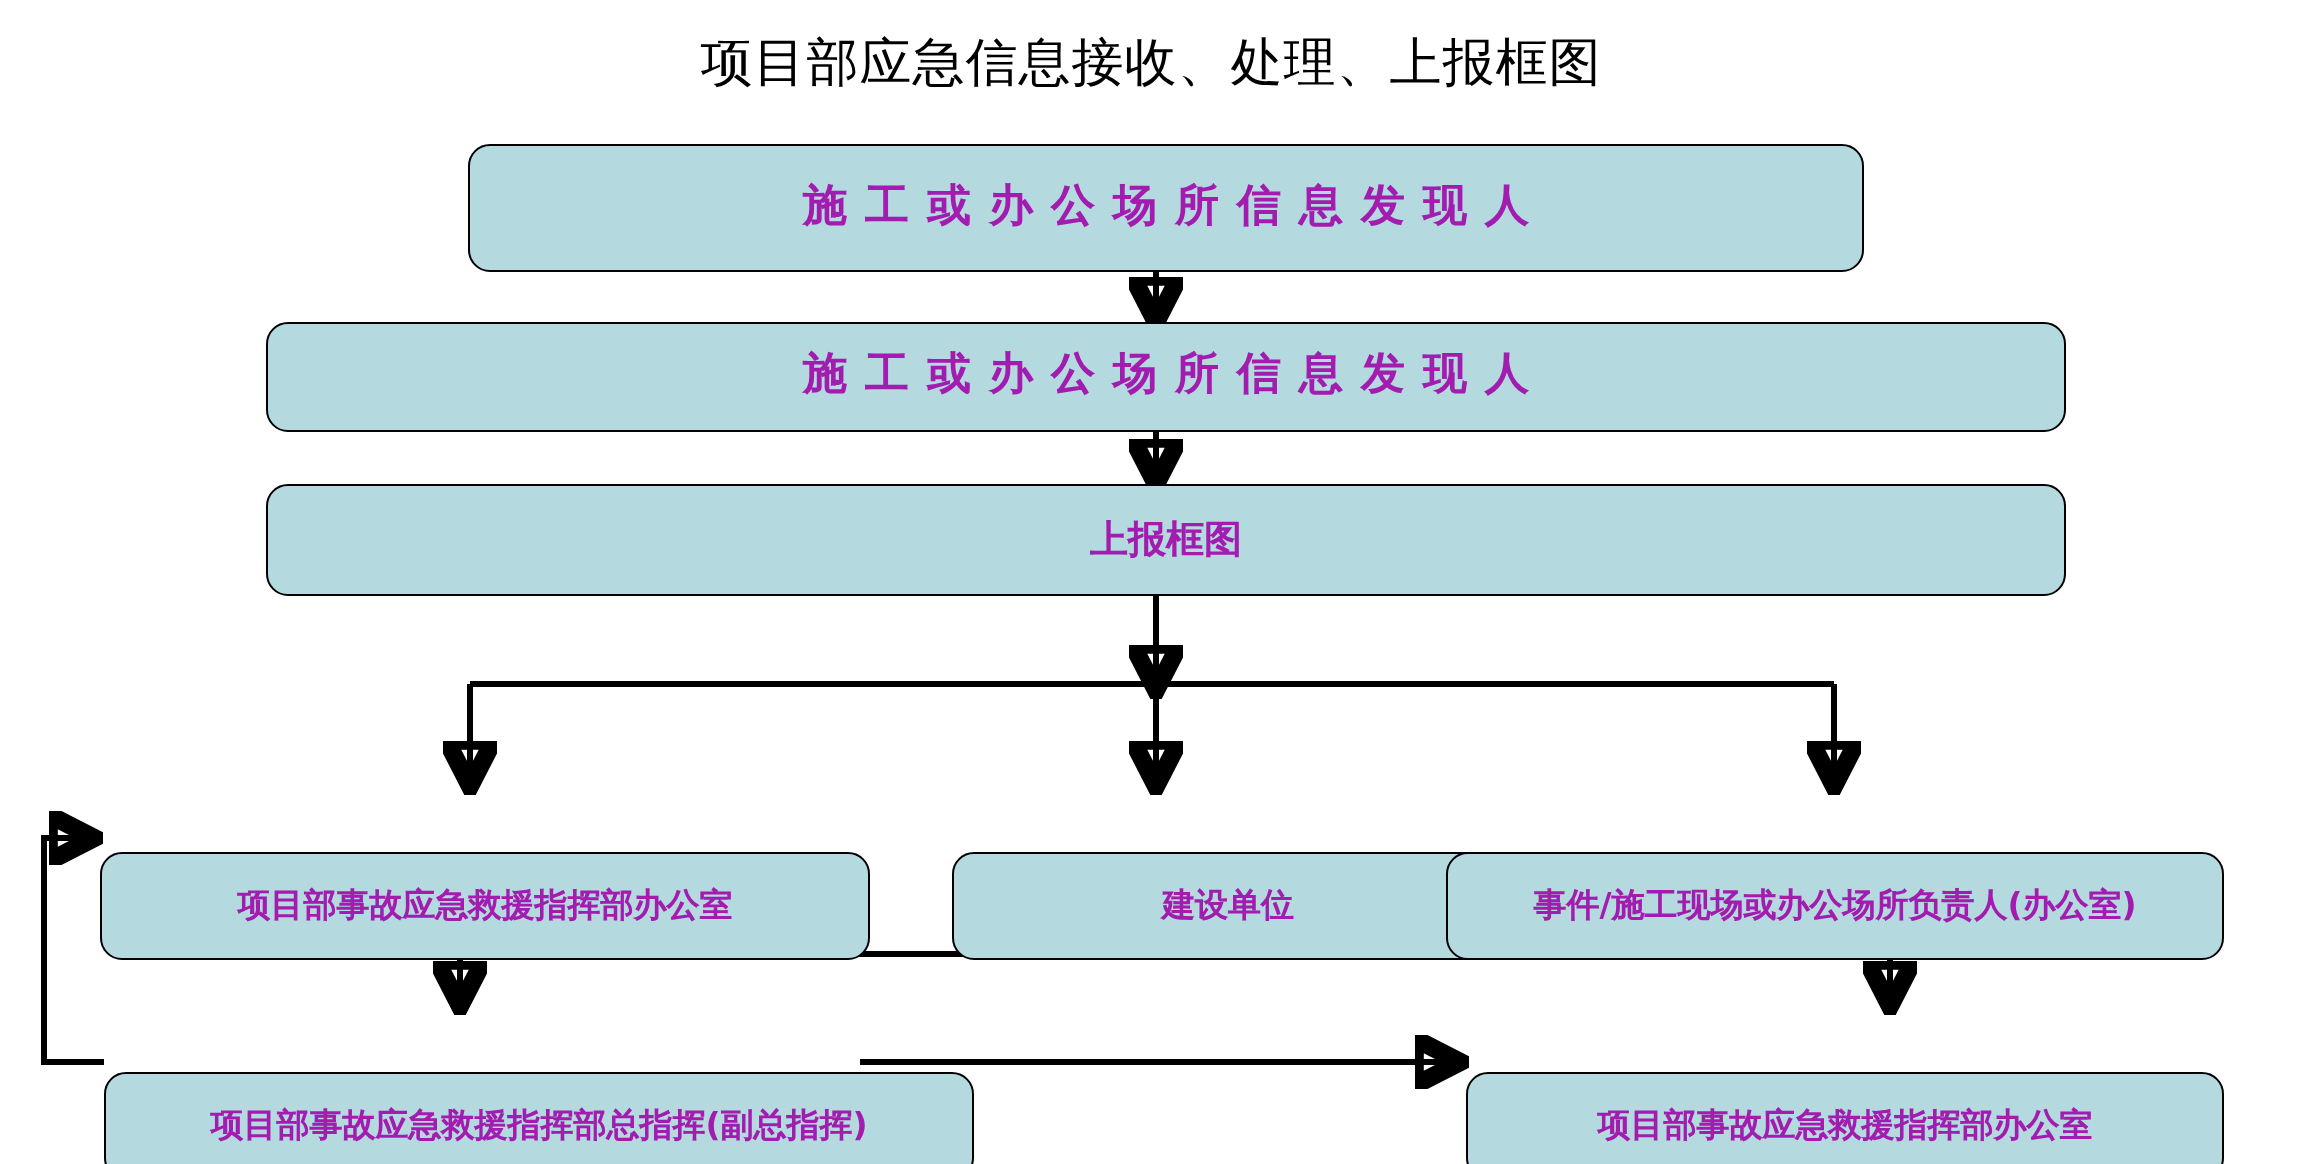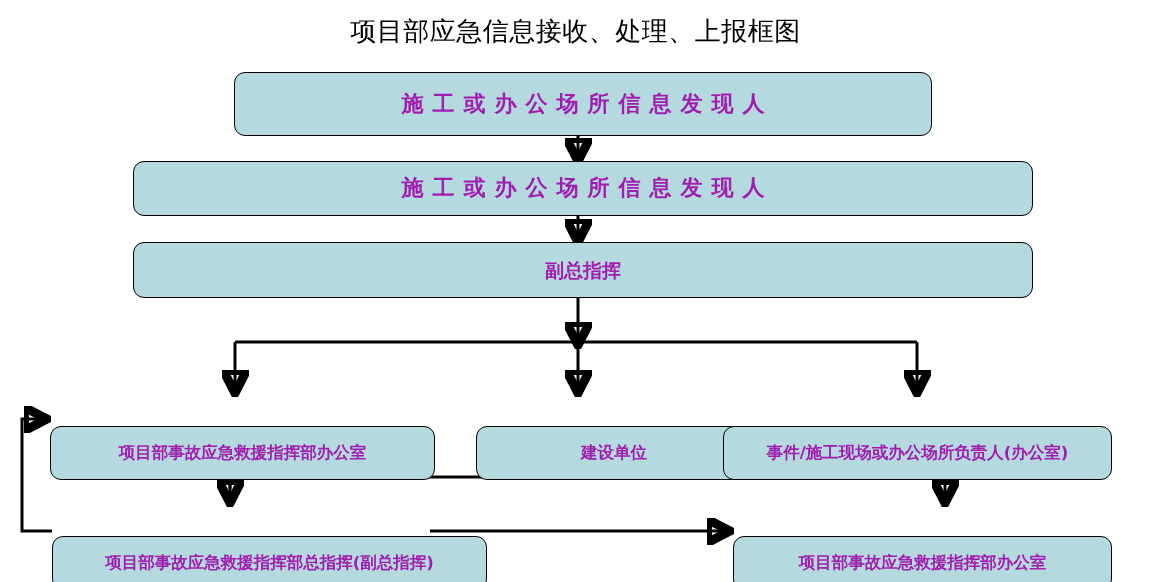--- a/index.html
+++ b/index.html
@@ -113,21 +113,21 @@
     <line x1="903" y1="477" x2="903" y2="449" marker-end="url(#ah)"></line>
     <path d="M945,477 L945,502" marker-end="url(#ah)"></path>
 
     <line x1="430" y1="531" x2="729" y2="531" marker-end="url(#ah)"></line>
   </svg>
 
   <div class="node n-wide-spaced" style="left:234px; top:72px; width:698px; height:64px;">施工或办公场所信息发现人</div>
 
   <div class="node n-wide-spaced" style="left:133px; top:161px; width:900px; height:55px;">施工或办公场所信息发现人</div>
 
-  <div class="node n-plain" style="left:133px; top:242px; width:900px; height:56px;">副总指挥</div>
+  <div class="node n-plain" style="left:133px; top:242px; width:900px; height:56px;">上报框图</div>
 
   <div class="node n-small" style="left:50px; top:394px; width:385px; height:54px;">项目部事故应急救援指挥部办公室</div>
 
   <div class="node n-small" style="left:476px; top:394px; width:276px; height:54px;">建设单位</div>
 
   <div class="node n-small" style="left:723px; top:394px; width:389px; height:54px;">事件/施工现场或办公场所负责人(办公室)</div>
 
   <div class="node n-small" style="left:52px; top:504px; width:435px; height:54px;">项目部事故应急救援指挥部总指挥(副总指挥)</div>
 
   <div class="node n-small" style="left:733px; top:504px; width:379px; height:54px;">项目部事故应急救援指挥部办公室</div>

